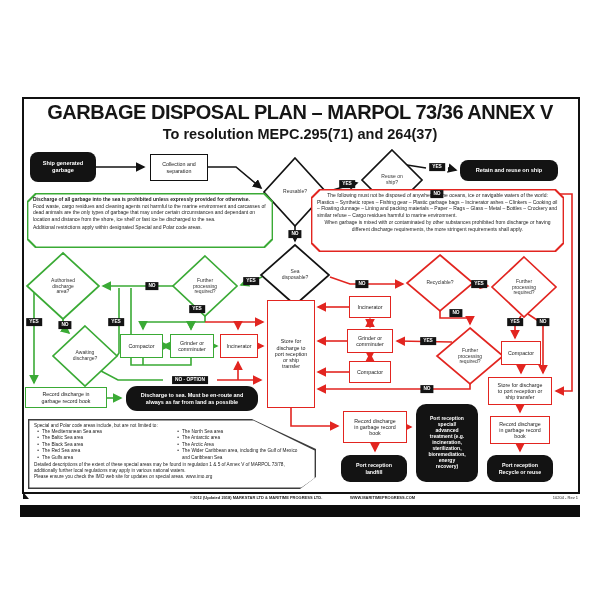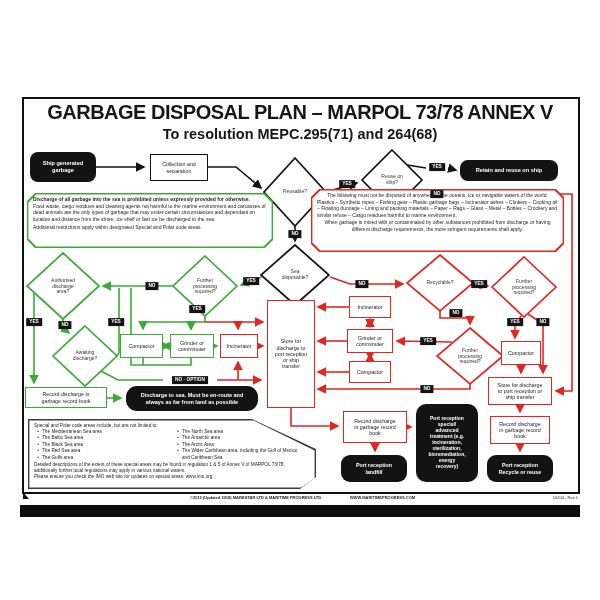--- a/index.html
+++ b/index.html
@@ -35,22 +35,22 @@
   .footer-text{position:absolute;font-size:4px;color:#222;font-weight:bold;z-index:3;}
   .bottom-bar{position:absolute;left:20px;top:505px;width:560px;height:12px;background:#0d0d0d;z-index:3;}
   .corner-tri{position:absolute;left:23px;top:492px;width:0;height:0;z-index:3;
         border-left:6px solid #111;border-top:7px solid transparent;}
 </style>
 </head>
 <body>
 
 <div class="canvas">
   <div class="frame"></div>
-  <div class="title">GARBAGE DISPOSAL PLAN – MARPOL 73/78 ANNEX V</div>
-  <div class="subtitle">To resolution MEPC.295(71) and 264(68)</div>
+  <div class="title">GARBAGE DISPOSAL PLAN – MARPOL 73/36 ANNEX V</div>
+  <div class="subtitle">To resolution MEPC.295(71) and 264(37)</div>
 
   <svg class="wires" width="600" height="600">
     <defs>
       <marker id="mb" markerWidth="6" markerHeight="6" refX="5" refY="3" orient="auto-start-reverse">
         <path d="M0,0 L6,3 L0,6 z" fill="#131313"></path>
         </marker>
       <marker id="mg" markerWidth="6" markerHeight="6" refX="5" refY="3" orient="auto-start-reverse">
         <path d="M0,0 L6,3 L0,6 z" fill="#3aaa35"></path>
         </marker>
       <marker id="mr" markerWidth="6" markerHeight="6" refX="5" refY="3" orient="auto-start-reverse">

